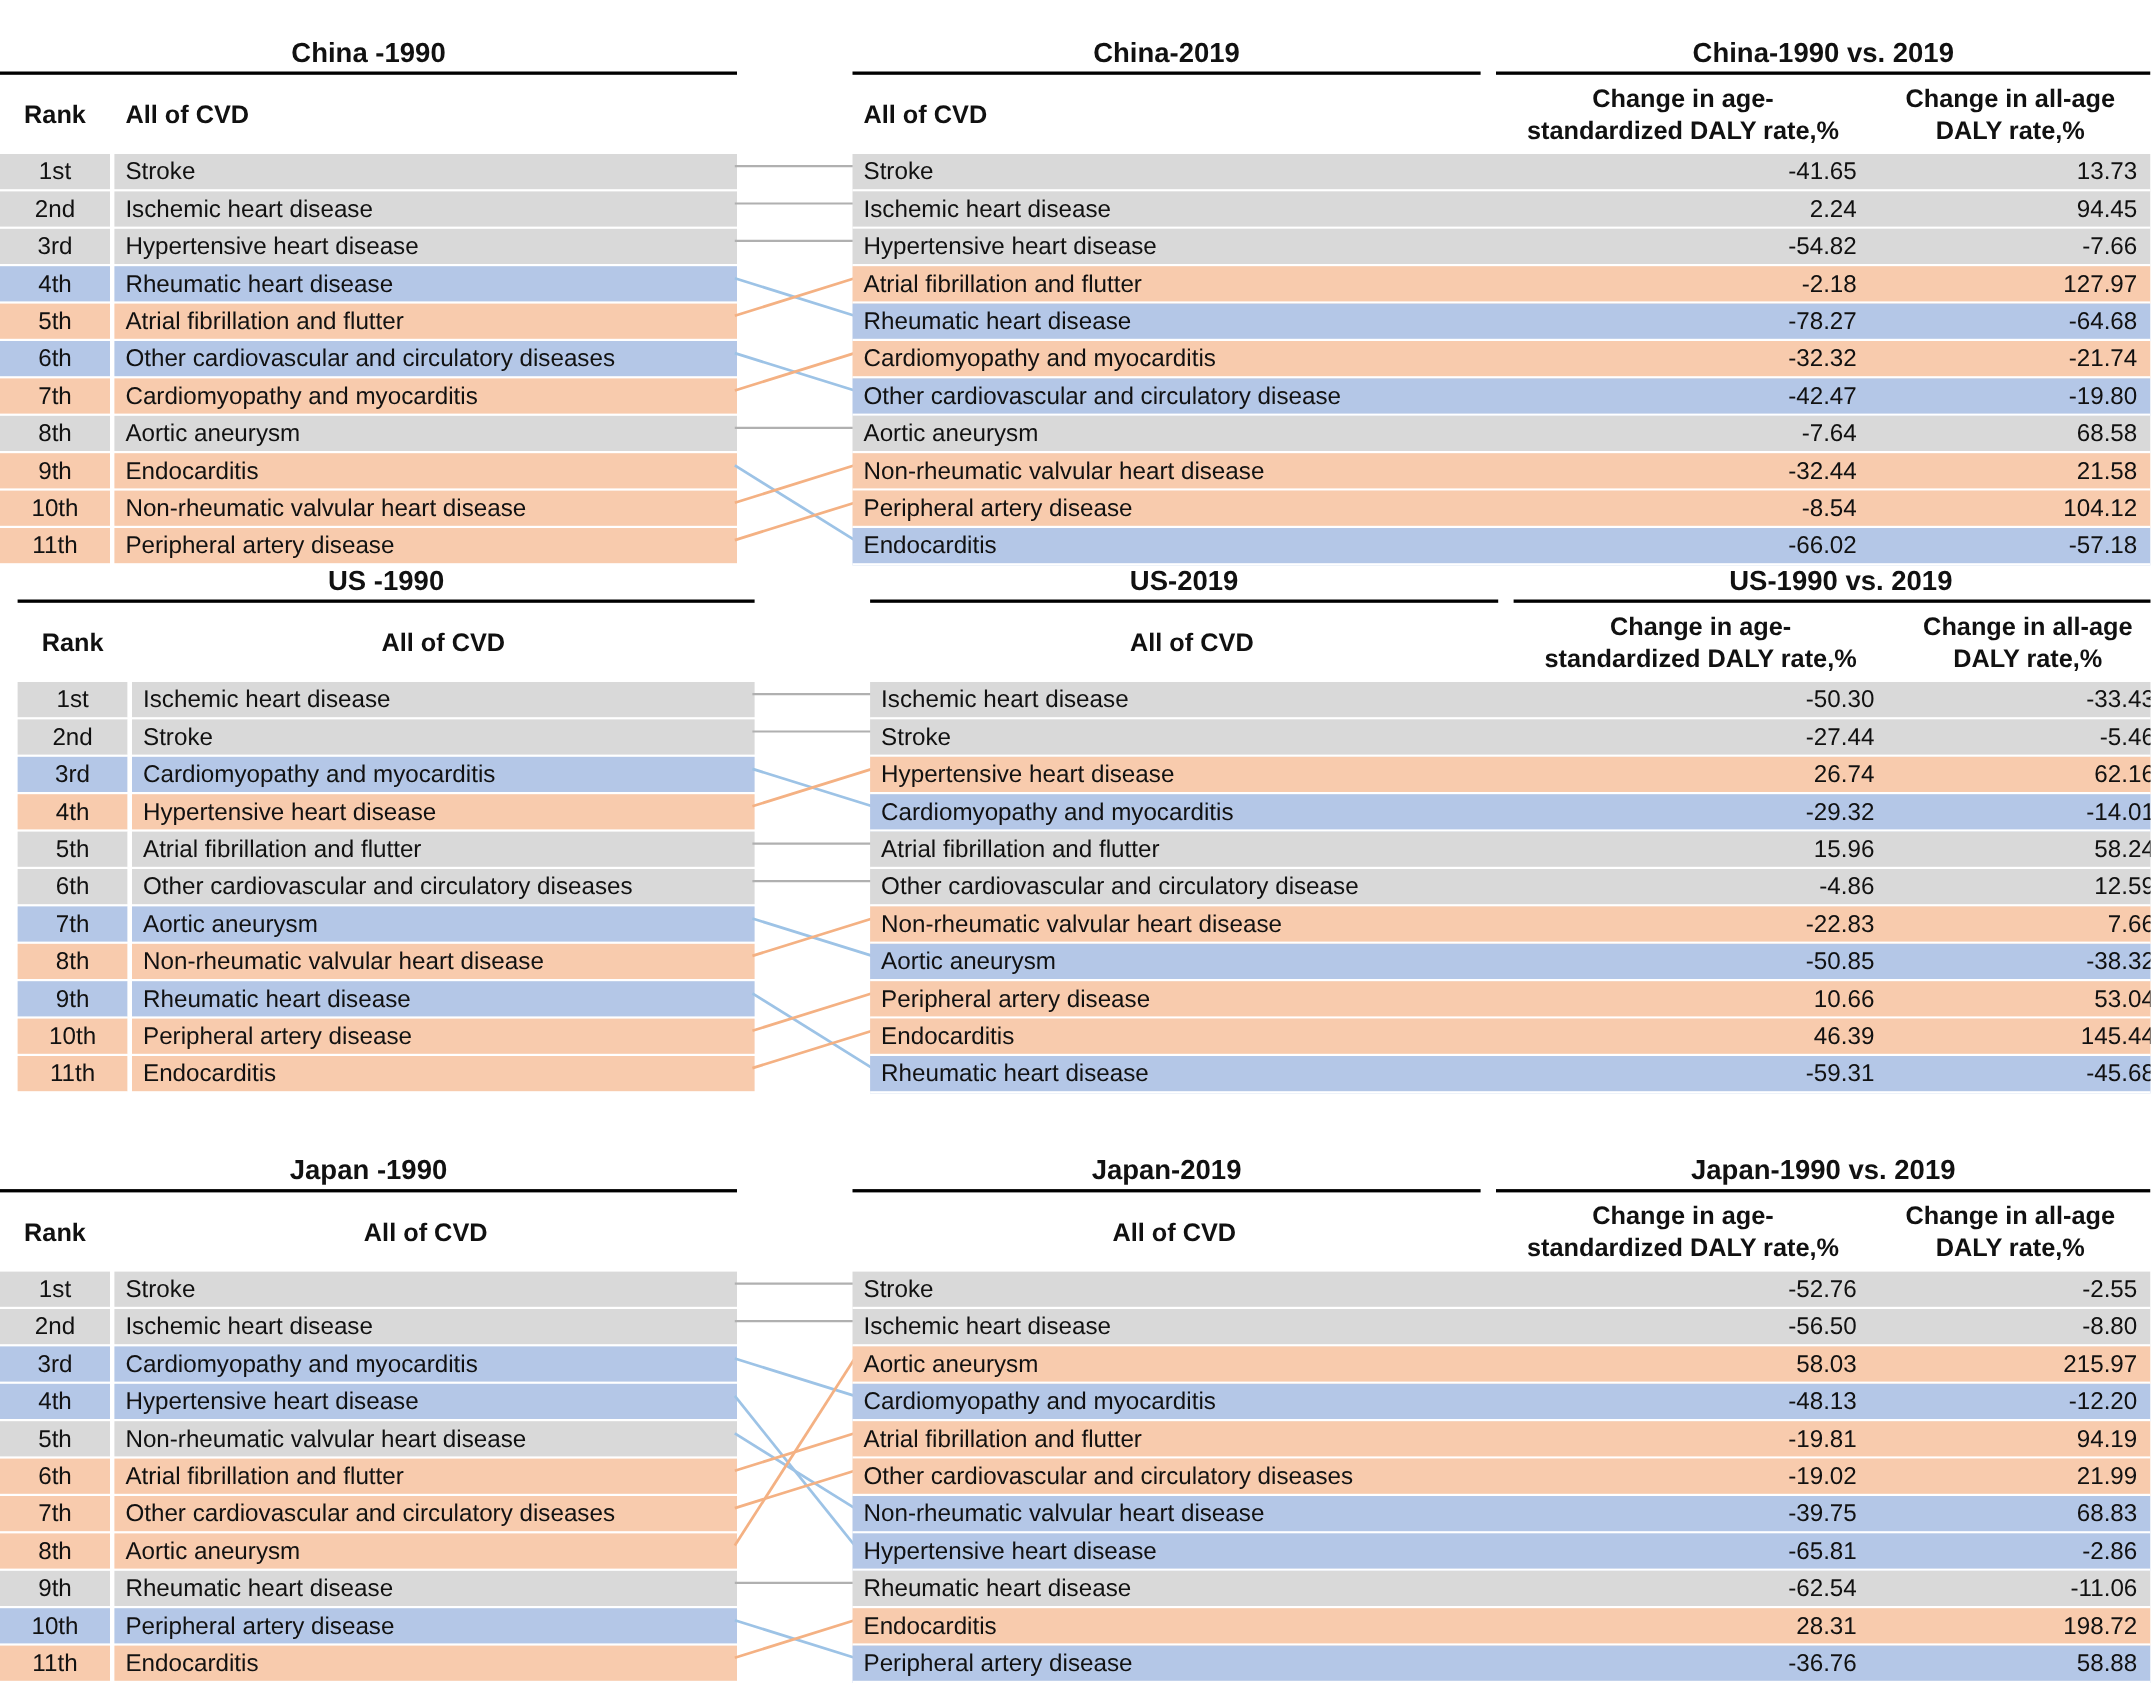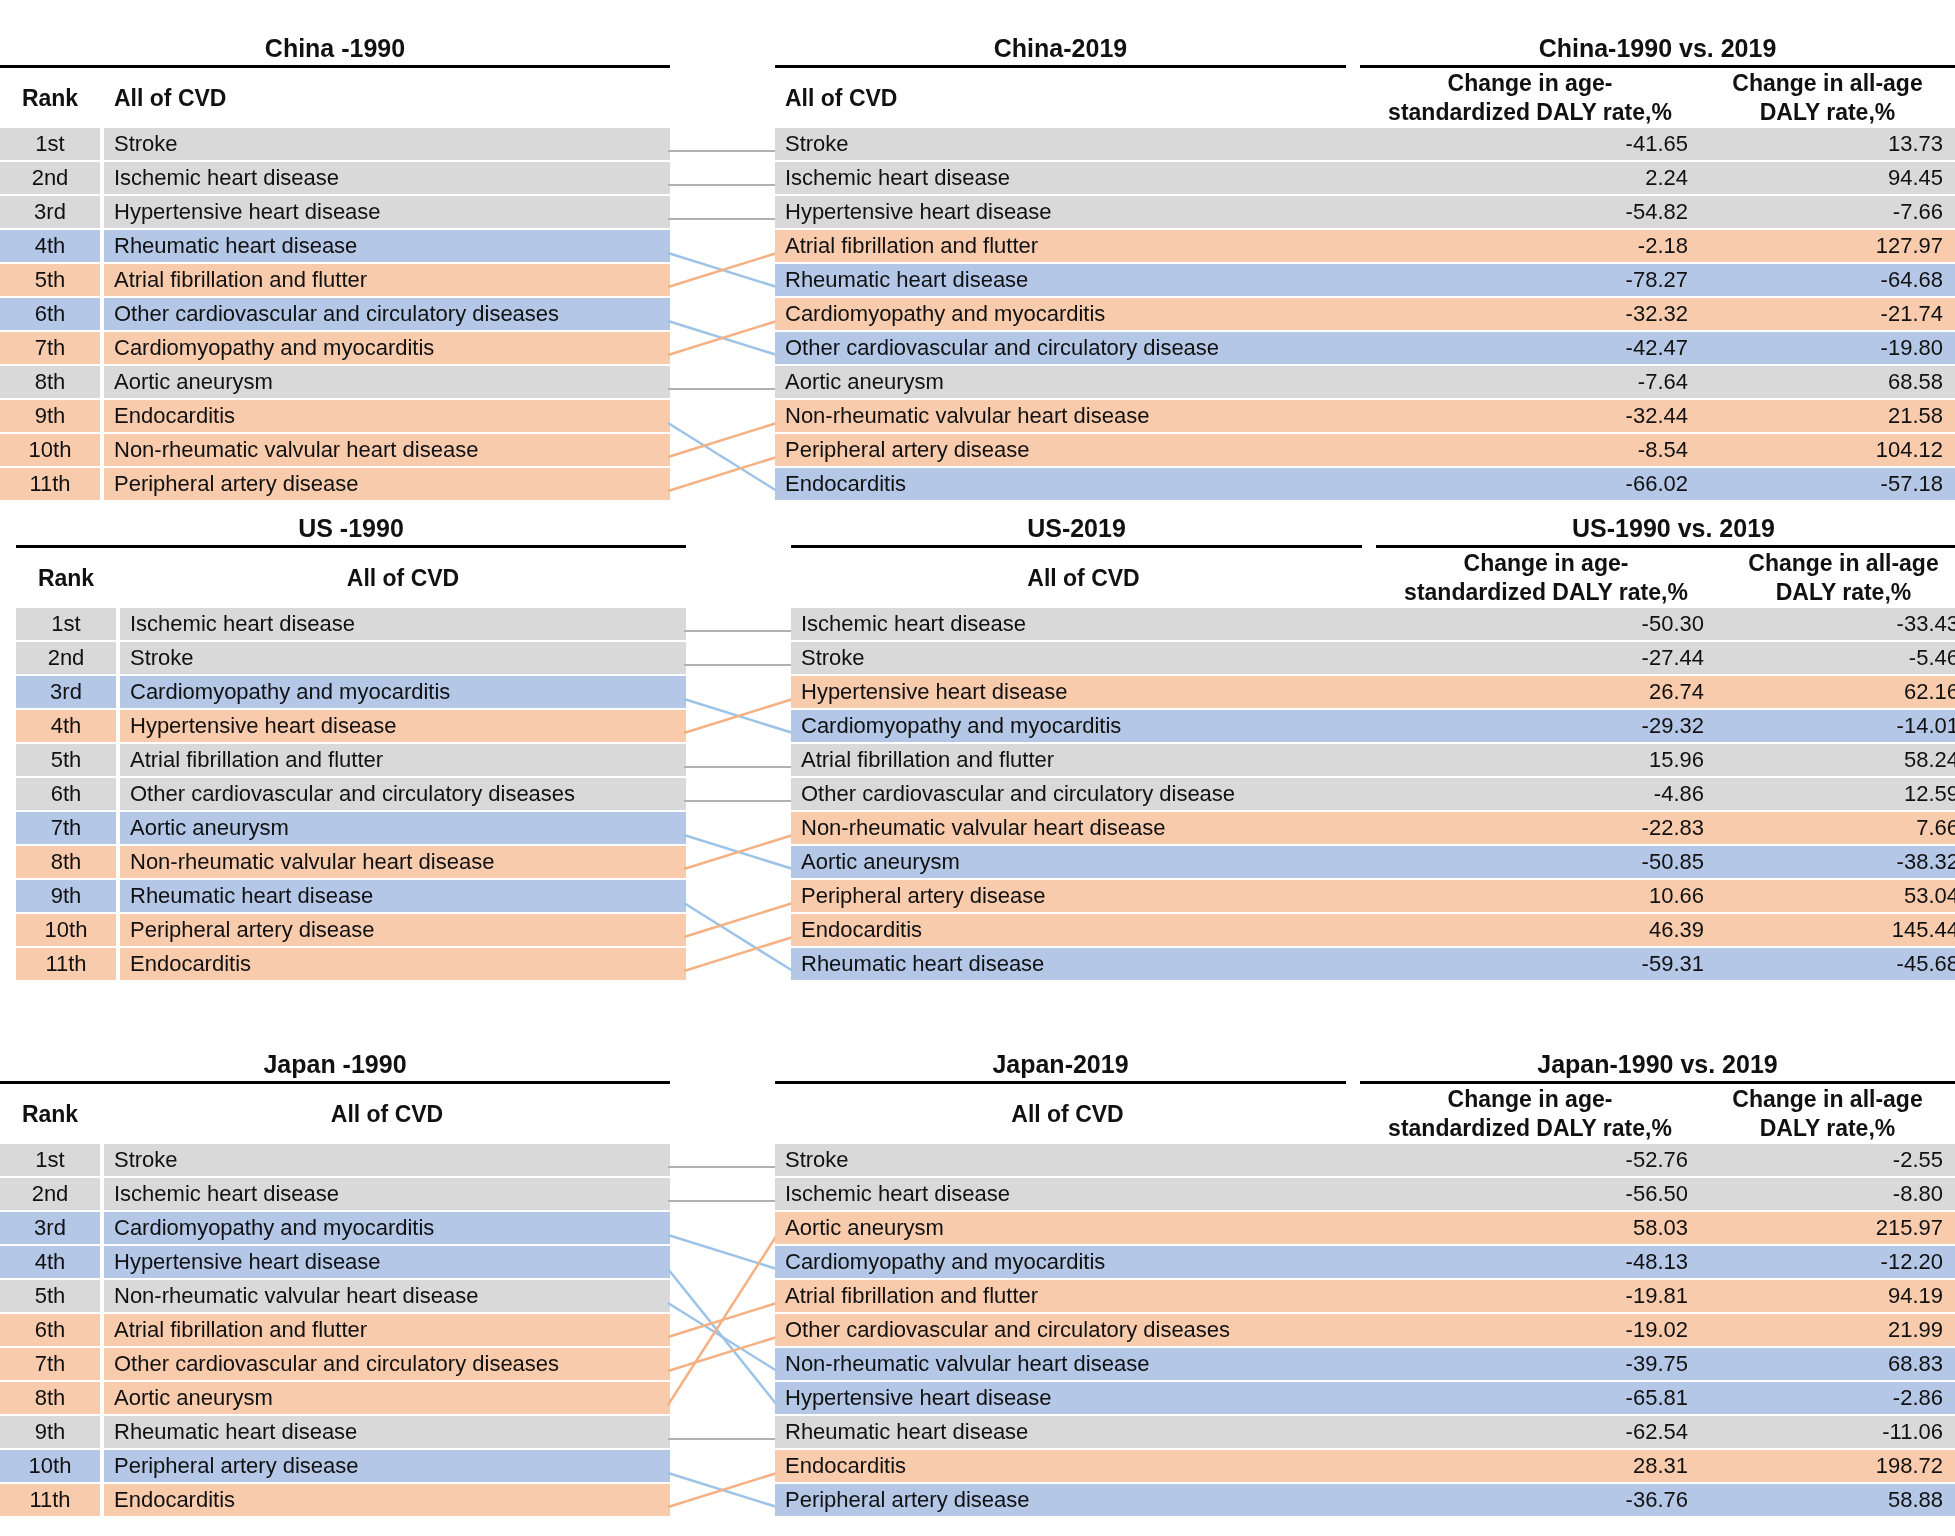--- a/index.html
+++ b/index.html
@@ -10,21 +10,21 @@
   .panel[data-panel="1"]{top:512px;margin-left:16px;}
   .panel[data-panel="2"]{top:1048px;}
 
   .t1990{position:absolute;left:0;top:0;width:670px;}
   .t2019{position:absolute;left:775px;top:0;width:1180px;}
 
   .title{height:33px;line-height:33px;font-size:25px;font-weight:700;text-align:center;border-bottom:3px solid #000;}
   .titles{display:grid;grid-template-columns:585px 595px;}
   .title.mid{margin-right:14px;}
 
-  .cols{height:60px;display:grid;align-items:center;font-weight:700;font-size:23px;}
+  .cols{height:72px;display:grid;align-items:center;font-weight:700;font-size:23px;}
   .t1990 .cols{grid-template-columns:100px 4px 566px;}
   .t2019 .cols{grid-template-columns:585px 340px 255px;}
   .h-rank{text-align:center;}
   .h-cvd{text-align:center;white-space:nowrap;}
   .h-cvd.left{text-align:left;padding-left:10px;}
   .h-change{text-align:center;line-height:29px;}
   .h-change span{display:block;}
 
   .rows{position:relative;}
   .row{height:34px;box-sizing:border-box;border-bottom:2px solid #fff;display:grid;font-size:22px;}

